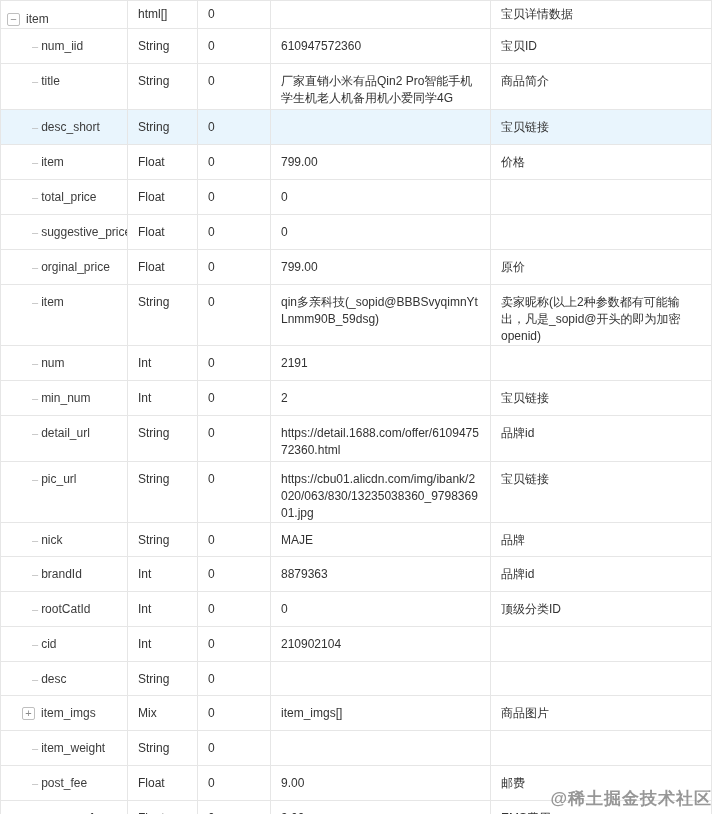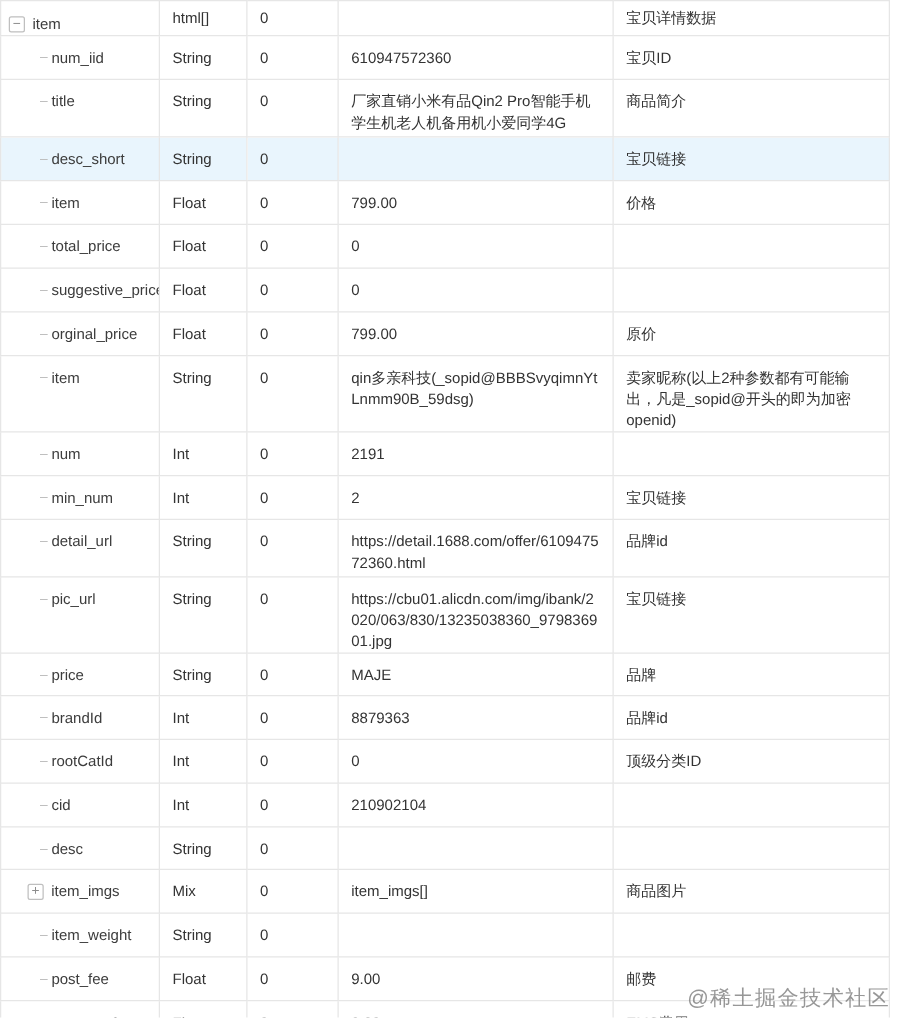--- a/index.html
+++ b/index.html
@@ -32,21 +32,21 @@
   .expander{
     width:13px;height:13px;flex:none;
     border:1px solid #bfbfbf;border-radius:2px;background:#fff;
     color:#8c8c8c;font-size:11px;line-height:11px;text-align:center;
     margin:2px 6px 0 0;cursor:pointer;box-sizing:border-box;
   }
   .expander.straddle{margin-left:-8px;}
   .watermark{
     position:absolute;right:8px;bottom:4px;
     font-size:17px;color:rgba(125,125,125,0.8);
-    letter-spacing:1px;white-space:nowrap;
+    letter-spacing:1px;white-space:nowrap;font-weight:bold;
   }
 </style>
 </head>
 <body>
 
 <table>
   <colgroup>
     <col style="width:127px">
     <col style="width:70px">
     <col style="width:73px">
@@ -262,21 +262,21 @@
     <td class="c-value">https://cbu01.alicdn.com/img/ibank/2020/063/830/13235038360_979836901.jpg</td>
     <td class="c-desc">宝贝链接</td>
   </tr>
       <tr style="height: 34px;">
     <td class="c-name">
       <div class="tree">
         <div class="gutter"></div>
         <div class="tcontent">
 
           <span class="dash">–</span>
-          <span class="fname">price</span>
+          <span class="fname">nick</span>
         </div>
       </div>
     </td>
     <td class="c-type">String</td>
     <td class="c-flag">0</td>
     <td class="c-value">MAJE</td>
     <td class="c-desc">品牌</td>
   </tr>
       <tr style="height: 35px;">
     <td class="c-name">

